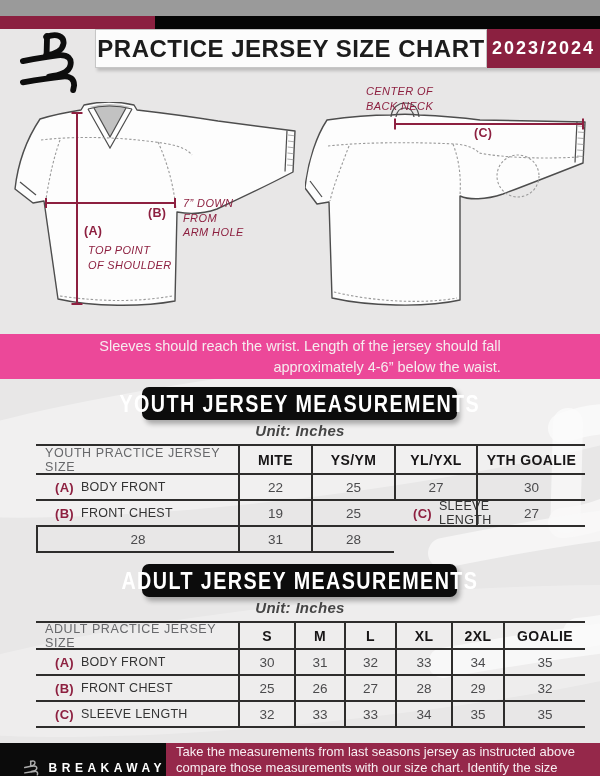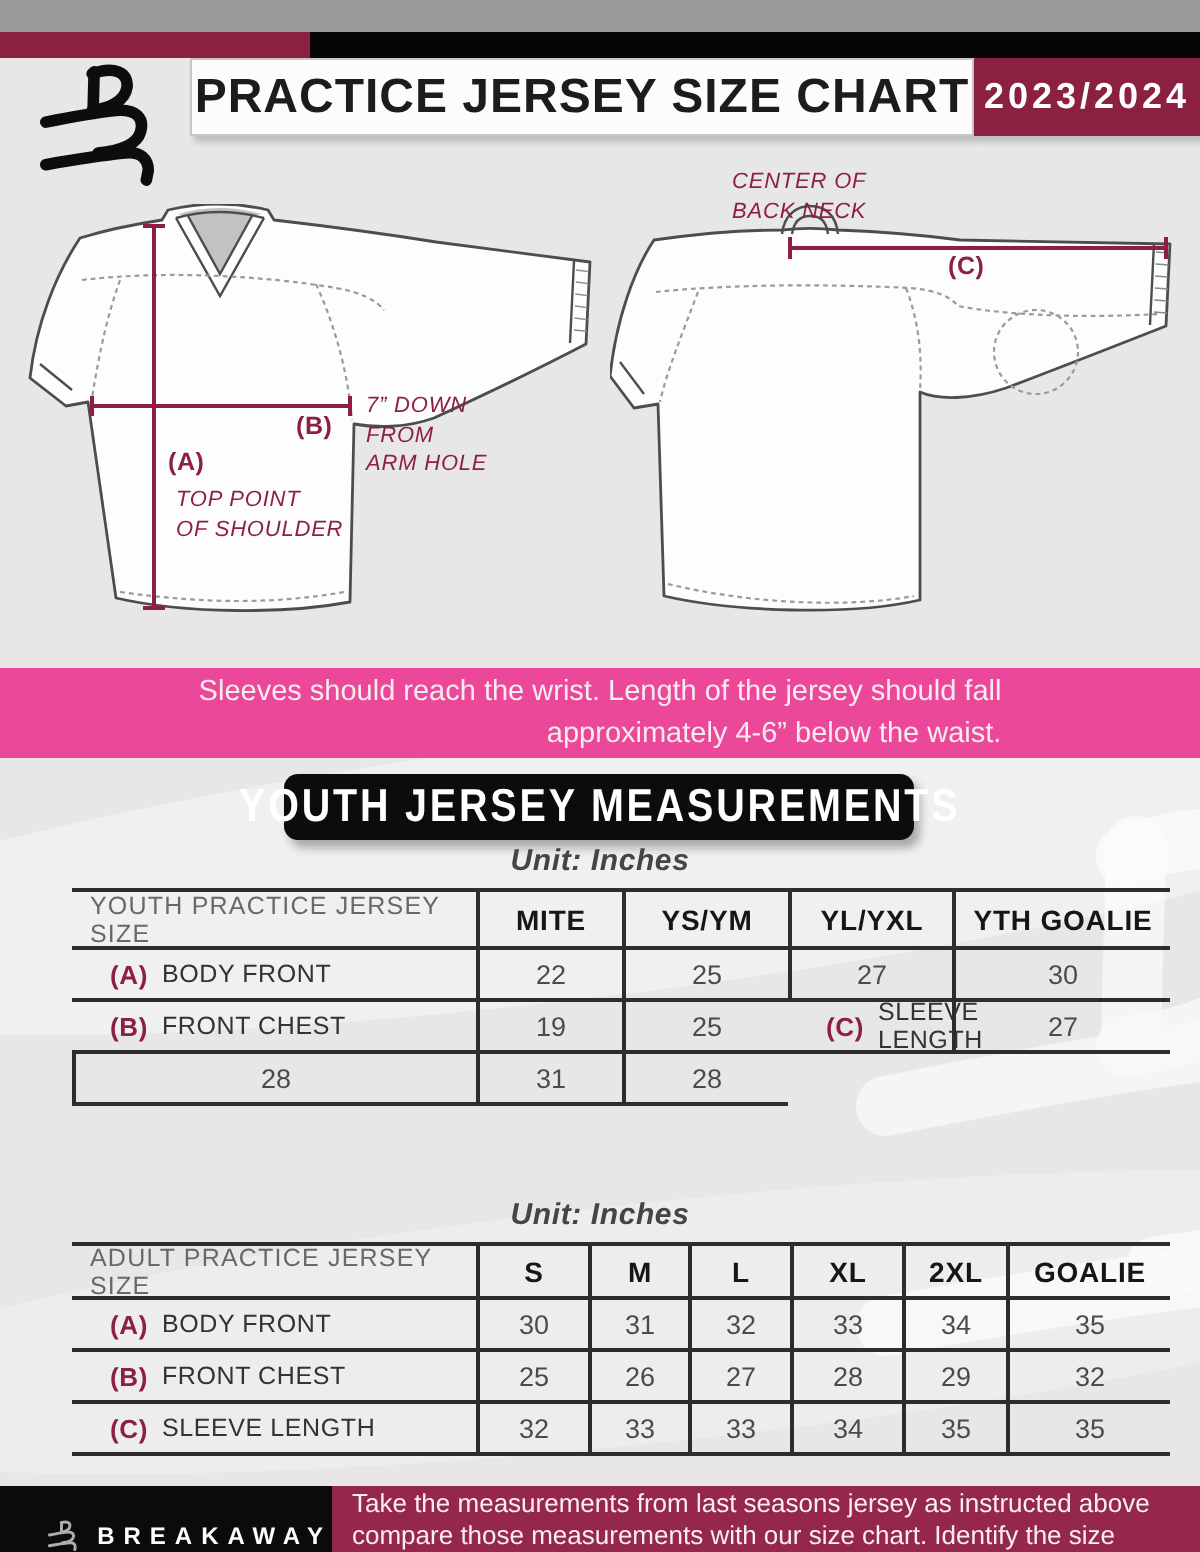--- a/index.html
+++ b/index.html
@@ -206,20 +206,23 @@
     <div class="cell c-rowlbl">
         <span class="rk">(C)</span>
         <span>SLEEVE LENGTH</span>
       </div>
     <div class="cell c-val vline">27</div>
     <div class="cell c-val vline">28</div>
     <div class="cell c-val vline">31</div>
     <div class="cell c-val vline">28</div>
   </div>
 
+  <div class="abs secbar" style="left:142px;top:548px;width:315px;">
+    <span>ADULT JERSEY MEASUREMENTS</span>
+  </div>
   <div class="abs unit" style="top:583px;">Unit: Inches</div>
 
   <div class="abs grid ad" style="left:36px;top:605px;">
     <div class="cell c-sizehdr">ADULT PRACTICE JERSEY SIZE</div>
     <div class="cell c-colhdr vline">S</div>
     <div class="cell c-colhdr vline">M</div>
     <div class="cell c-colhdr vline">L</div>
     <div class="cell c-colhdr vline">XL</div>
     <div class="cell c-colhdr vline">2XL</div>
     <div class="cell c-colhdr vline">GOALIE</div>

